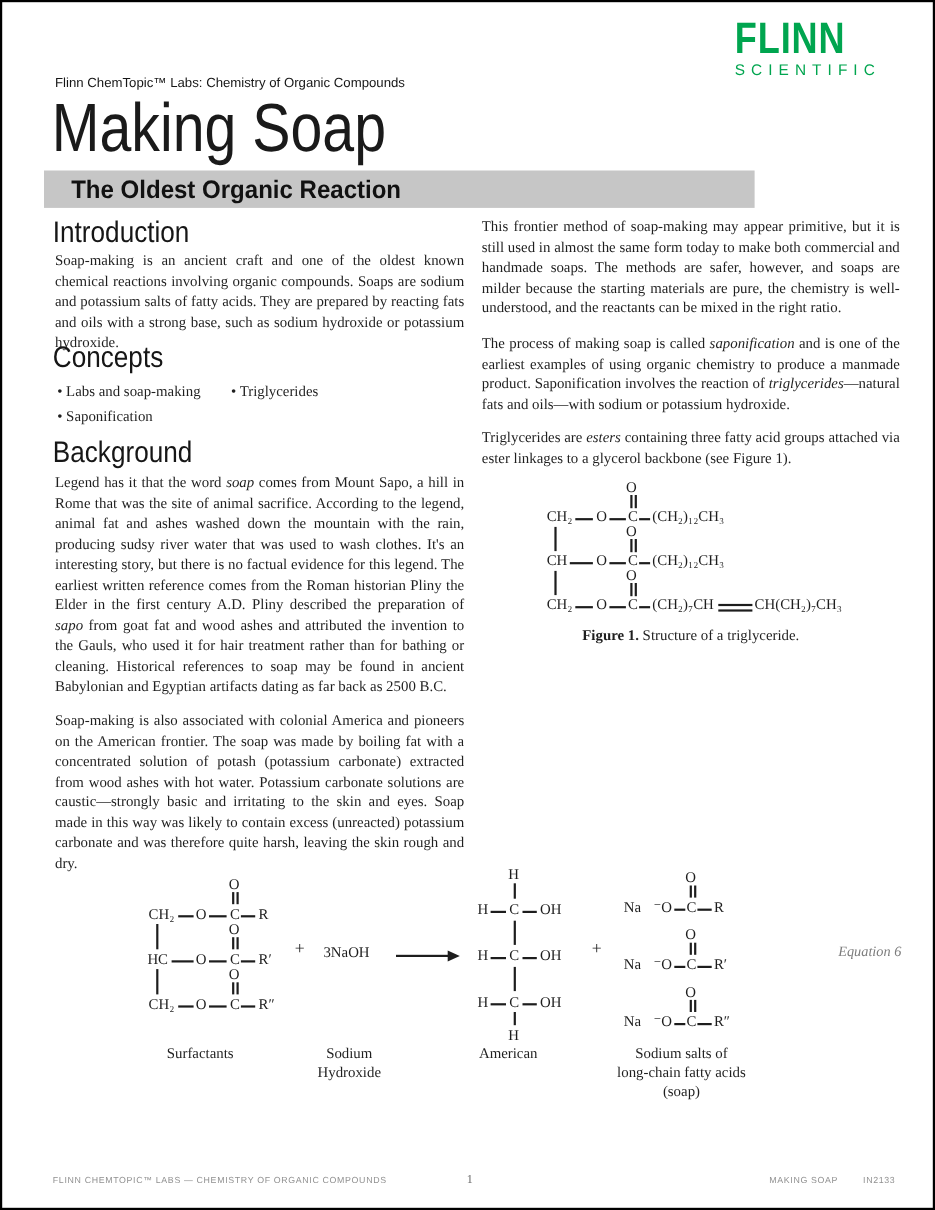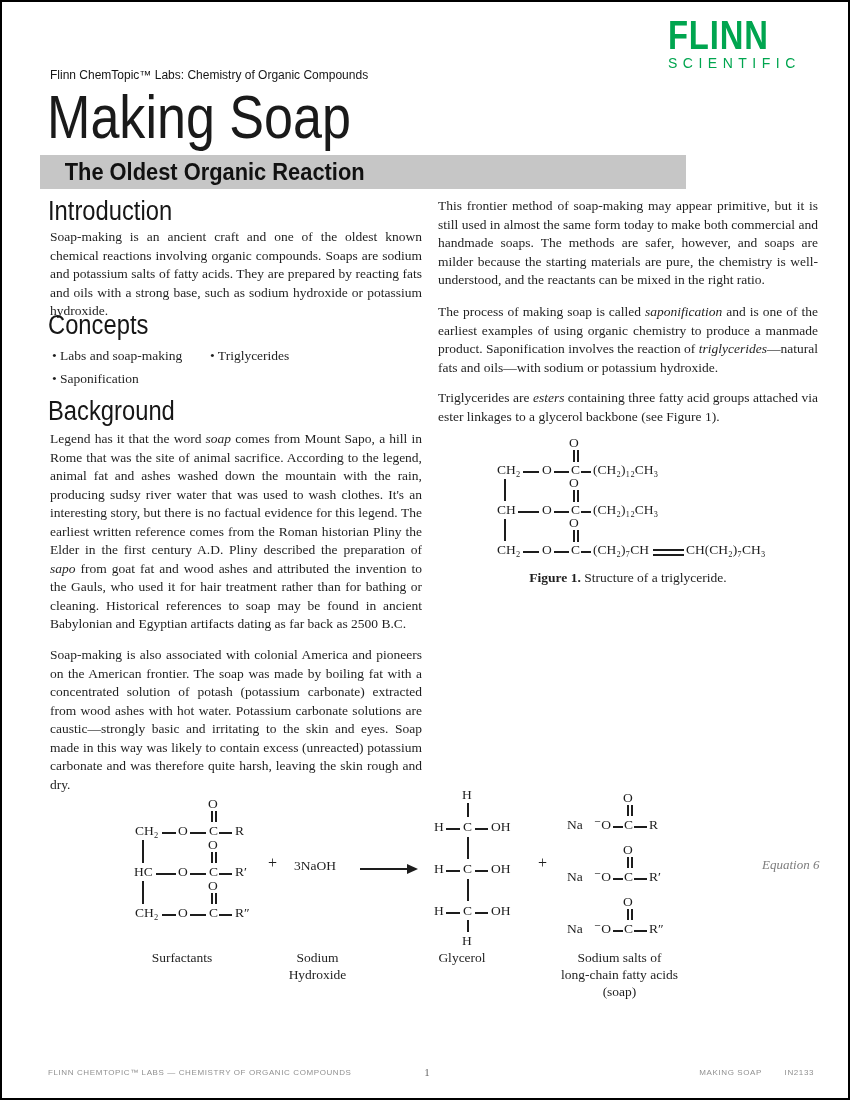--- a/index.html
+++ b/index.html
@@ -215,21 +215,21 @@
       <div class="dline" style="left: 629px; top: 855px; width: 1.5px; height: 11px;"></div>
       <div class="dline" style="left: 611px; top: 928px; width: 10px; height: 1.5px;"></div>
       <div class="dline" style="left: 632px; top: 928px; width: 13px; height: 1.5px;"></div>
       <div class="dline" style="left: 625px; top: 907px; width: 1.5px; height: 11px;"></div>
       <div class="dline" style="left: 629px; top: 907px; width: 1.5px; height: 11px;"></div>
     </div>
 
   <div class="eq-cap" style="left:120px;top:947px;width:120px;">Surfactants</div>
   <div class="eq-cap" style="left:258px;top:947px;width:115px;">Sodium
 Hydroxide</div>
-  <div class="eq-cap" style="left:405px;top:947px;width:110px;">Glycerol</div>
+  <div class="eq-cap" style="left:405px;top:947px;width:110px;">American</div>
   <div class="eq-cap" style="left:535px;top:947px;width:165px;">Sodium salts of
 long-chain fatty acids
 (soap)</div>
   <div class="eq-label">Equation 6</div>
 
   <div class="footer-left">FLINN CHEMTOPIC™ LABS — CHEMISTRY OF ORGANIC COMPOUNDS</div>
   <div class="footer-page">1</div>
   <div class="footer-right">
     <span>MAKING SOAP</span>
     <span class="code">IN2133</span>

